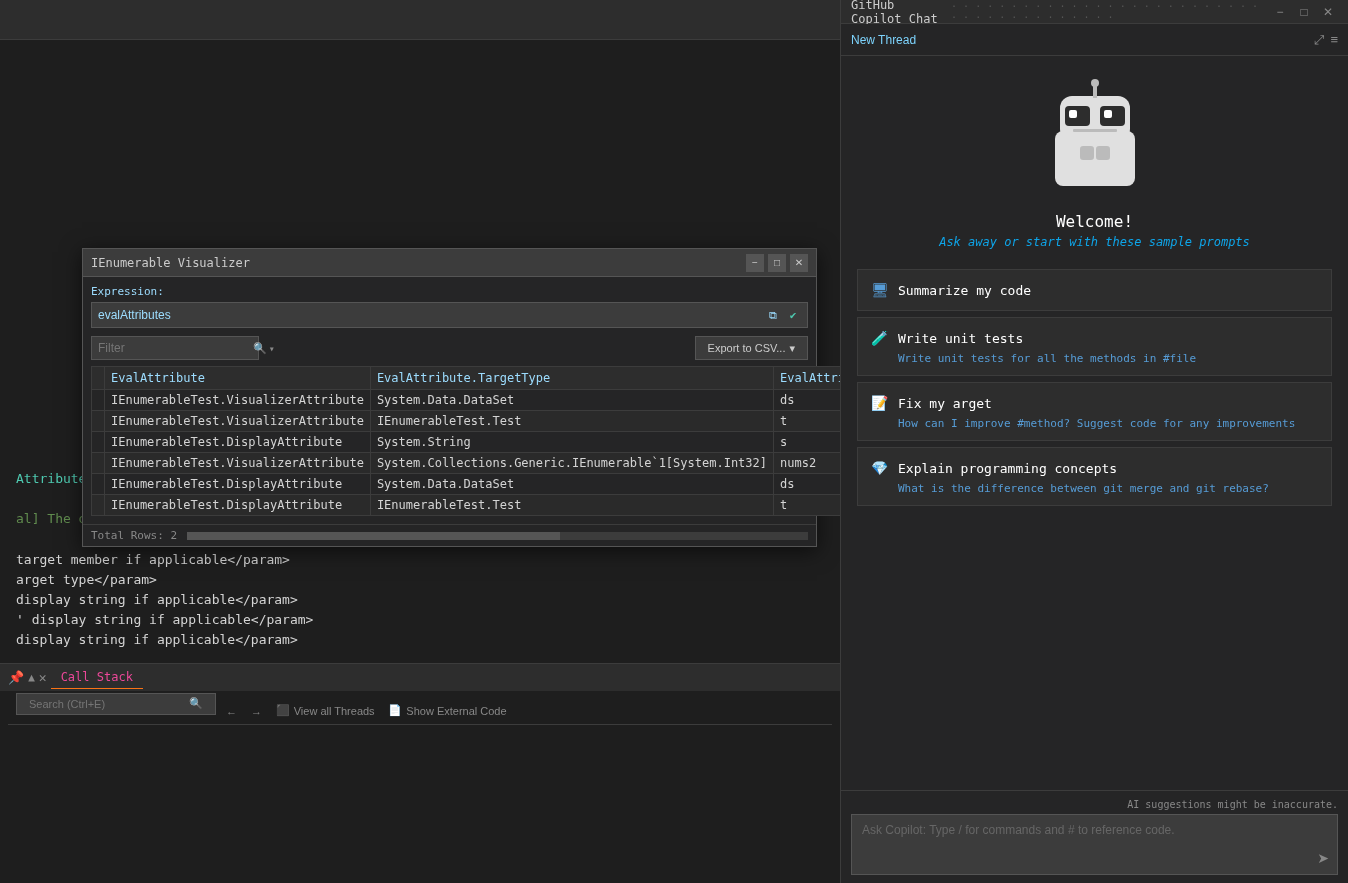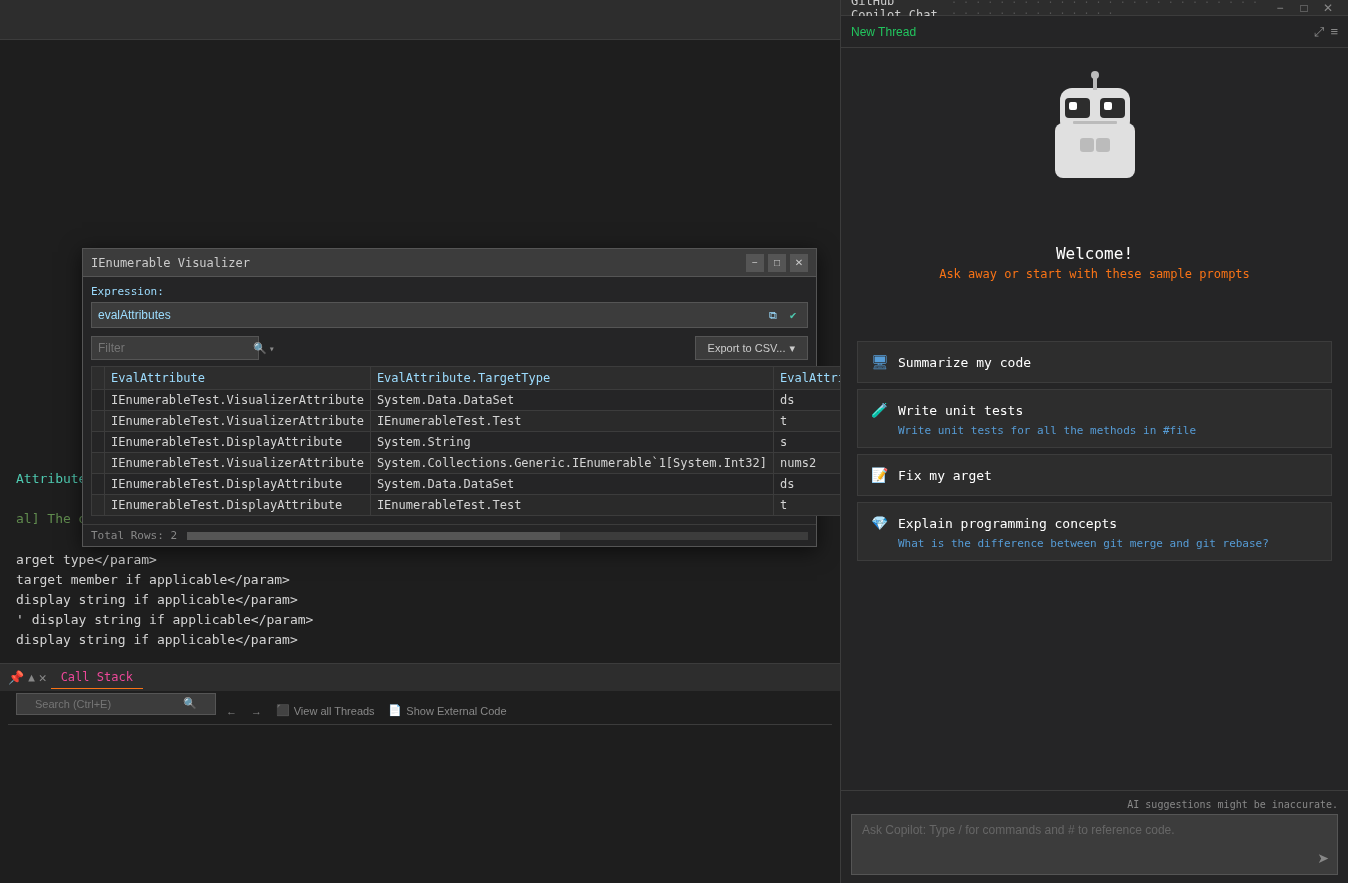--- a/index.html
+++ b/index.html
@@ -259,21 +259,21 @@
       height: calc(100% - 28px);
       padding: 6px 8px;
       overflow: hidden;
     }
     .call-stack-search {
       display: flex;
       align-items: center;
       background: #3c3c3c;
       border: 1px solid #555;
       height: 22px;
-      padding: 0 18px;
+      padding: 0 12px;
       width: 200px;
       margin-bottom: 14px;
     }
     .call-stack-search input {
       flex: 1;
       background: transparent;
       border: none;
       color: #ccc;
       font-size: 11px;
       outline: none;
@@ -304,21 +304,21 @@
       top: 0;
       right: 0;
       width: 508px;
       height: 883px;
       background: #252526;
       border-left: 1px solid #3c3c3c;
       display: flex;
       flex-direction: column;
     }
     .copilot-titlebar {
-      height: 16px;
+      height: 24px;
       background: #2d2d2d;
       border-bottom: 1px solid #3c3c3c;
       display: flex;
       align-items: center;
       padding: 0 10px;
       justify-content: space-between;
     }
     .copilot-title {
       font-size: 12px;
       color: #ccc;
@@ -351,21 +351,21 @@
       height: 32px;
       background: #252526;
       border-bottom: 1px solid #3c3c3c;
       display: flex;
       align-items: center;
       padding: 0 10px;
       justify-content: space-between;
     }
     .new-thread-btn {
       font-size: 12px;
-      color: #22c55e;
+      color: #7dd3fc;
       background: none;
       border: none;
       cursor: pointer;
     }
     .toolbar-right {
       display: flex;
       gap: 6px;
     }
     .toolbar-right-btn {
       background: none;
@@ -376,42 +376,42 @@
     }
 
     .copilot-chat-body {
       flex: 1;
       display: flex;
       flex-direction: column;
       align-items: center;
       justify-content: flex-start;
       padding: 20px 16px 10px;
       overflow-y: auto;
-      gap: 40px;
     }
 
     
     .copilot-logo {
       width: 120px;
       height: 120px;
       margin-bottom: 16px;
     }
 
     .copilot-welcome {
       text-align: center;
       margin-bottom: 20px;
     }
     .copilot-welcome-title {
       font-size: 16px;
       color: #fff;
       margin-bottom: 4px;
     }
     .copilot-welcome-subtitle {
       font-size: 12px;
-      color: #f97316;
+      color: #0ea5e9;
+      font-style: italic;
     }
 
     
     .prompt-cards {
       width: 100%;
       display: flex;
       flex-direction: column;
       gap: 6px;
     }
     .prompt-card {
@@ -609,22 +609,22 @@
         <div class="scrollbar-thumb"></div>
       </div>
     </div>
   </div>
 
   <div class="code-below">
     <div class="line c-teal">Attribute class</div>
     <div class="line c-white">&nbsp;</div>
     <div class="line c-green">al] The originating assembly if this DisplayAttribute came from an</div>
     <div class="line c-white">&nbsp;</div>
+    <div class="line c-white">target member if applicable&lt;/param&gt;</div>
     <div class="line c-white">arget type&lt;/param&gt;</div>
-    <div class="line c-white">target member if applicable&lt;/param&gt;</div>
     <div class="line c-white">display string if applicable&lt;/param&gt;</div>
     <div class="line c-white">' display string if applicable&lt;/param&gt;</div>
     <div class="line c-white">display string if applicable&lt;/param&gt;</div>
   </div>
 
   <div class="bottom-panel">
     <div class="bottom-panel-tabs">
       <span style="color:#888; font-size:13px;">📌</span>
       <span style="color:#888; font-size:11px; cursor:pointer;">▲</span>
       <span class="panel-tab-icon" style="font-size:13px;">✕</span>
@@ -711,20 +711,21 @@
       <span class="prompt-card-icon" style="color:#4ec9b0">🧪</span>
       <span class="prompt-card-title">Write unit tests</span>
     </div>
     <div class="prompt-card-desc">Write unit tests for all the methods in #file</div>
   </div>
         <div class="prompt-card">
     <div class="prompt-card-header">
       <span class="prompt-card-icon" style="color:#d7ba7d">📝</span>
       <span class="prompt-card-title">Fix my arget</span>
     </div>
+    <div class="prompt-card-desc">How can I improve #method? Suggest code for any improvements</div>
   </div>
         <div class="prompt-card">
     <div class="prompt-card-header">
       <span class="prompt-card-icon" style="color:#f14c4c">💎</span>
       <span class="prompt-card-title">Explain programming concepts</span>
     </div>
     <div class="prompt-card-desc">What is the difference between git merge and git rebase?</div>
   </div>
       </div>
   </div>

